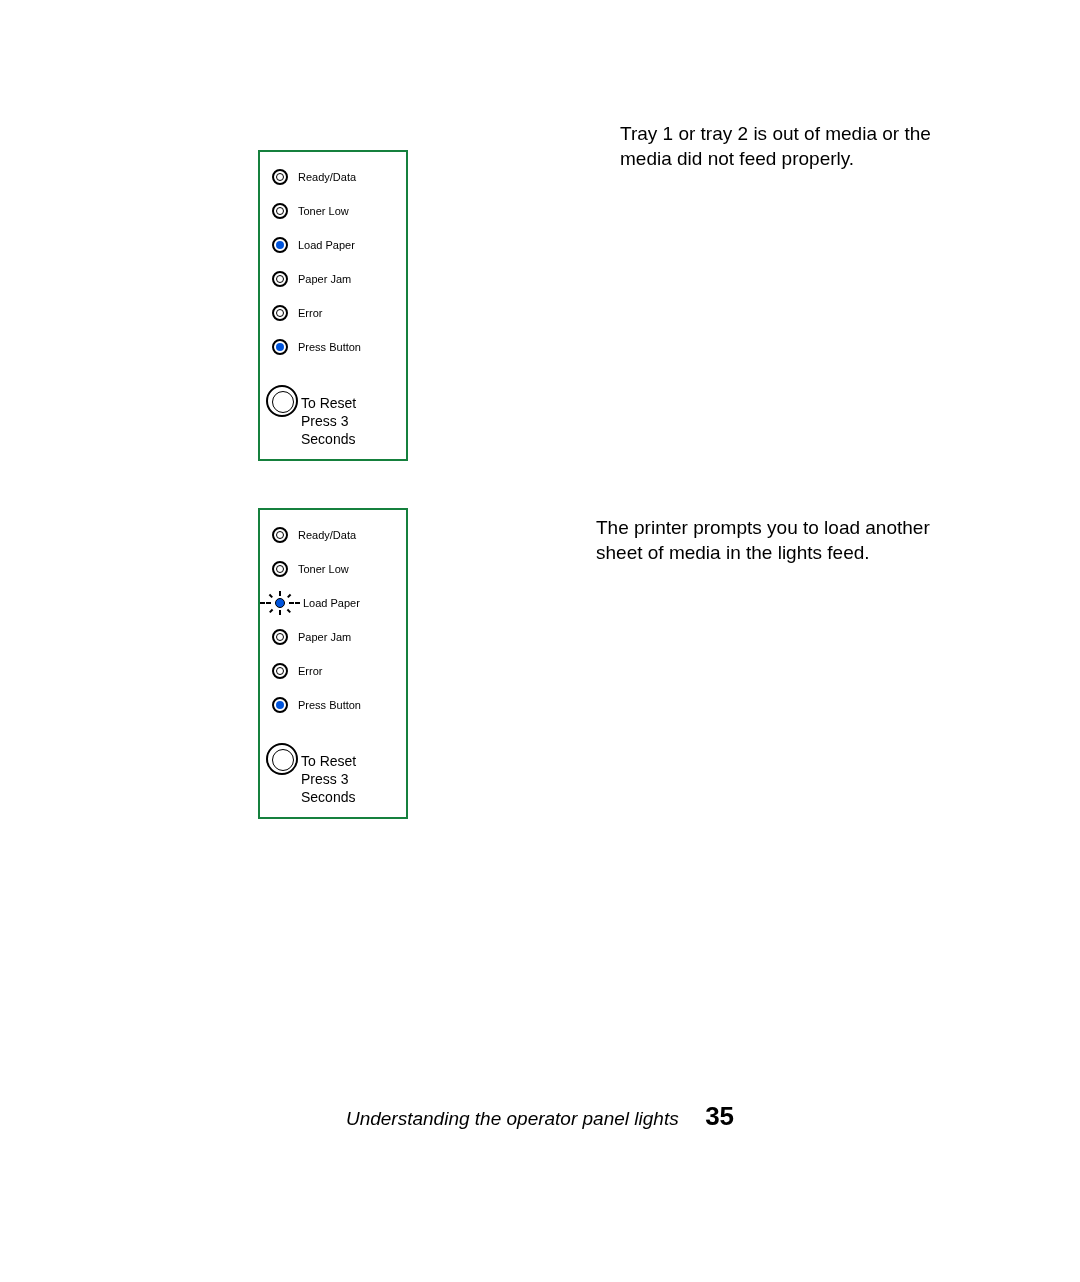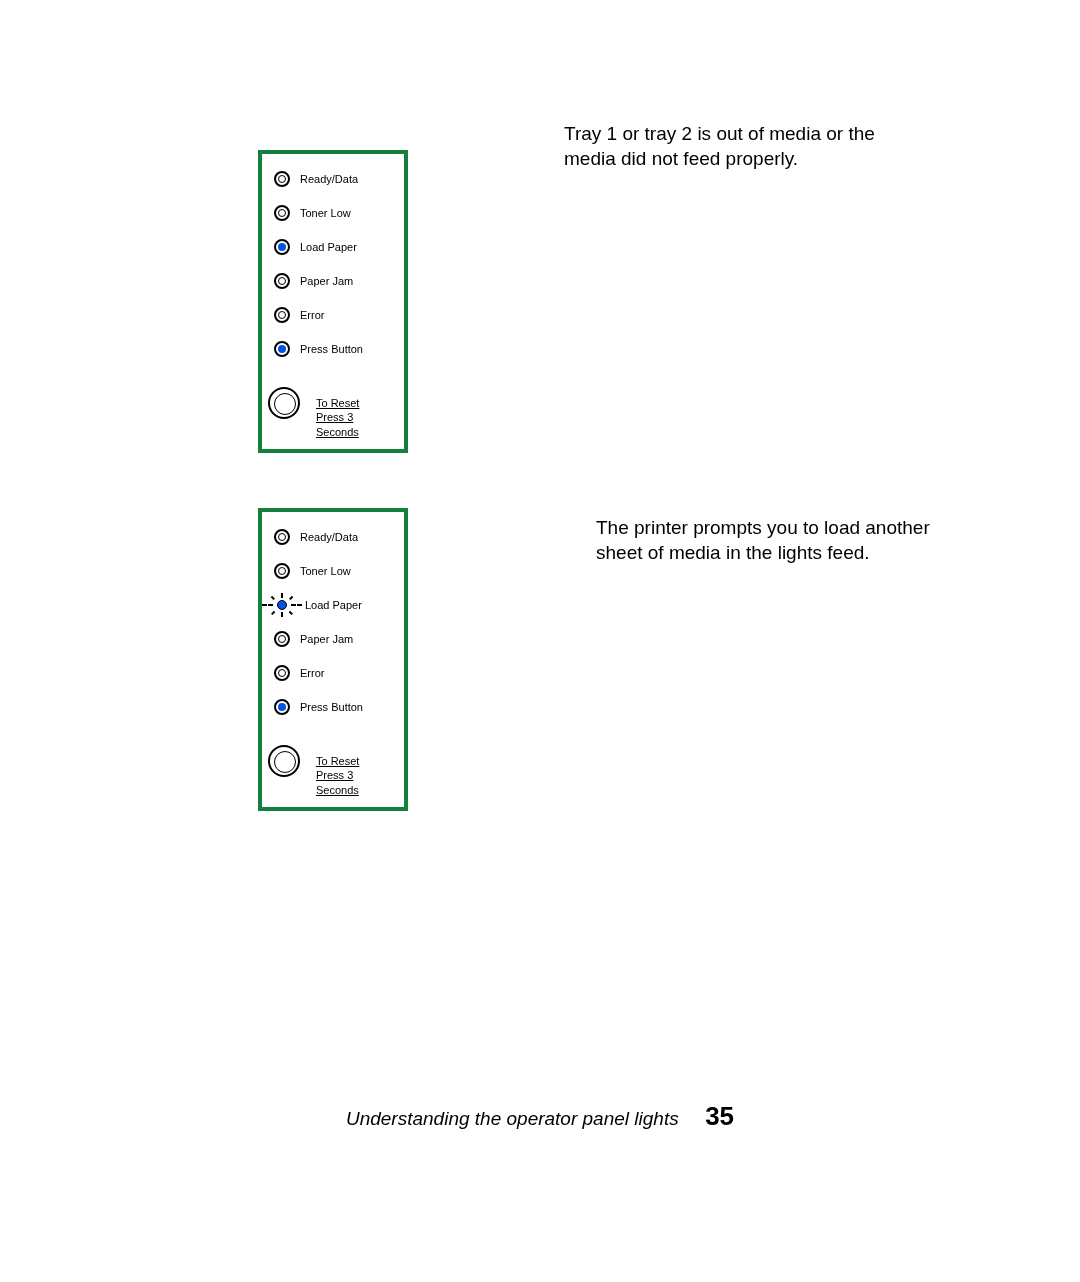--- a/index.html
+++ b/index.html
@@ -14,21 +14,21 @@
       font-family: Arial, Helvetica, sans-serif;
       position: relative;
     }
     .page-content {
       position: relative;
       width: 100%;
       height: 100%;
     }
     .panel {
       position: absolute;
-      border: 4px solid #15803d;
+      border: 2px solid #15803d;
       background: white;
       width: 150px;
       padding: 15px 8px 10px 8px;
     }
     .panel-row {
       display: flex;
       align-items: center;
       margin-bottom: 14px;
       height: 20px;
     }
@@ -87,25 +87,24 @@
       width: 20px;
       height: 20px;
       border-radius: 50%;
       border: 1.5px solid black;
       background: white;
       position: absolute;
       top: 4px;
       left: 4px;
     }
     .reset-text {
-      font-size: 11px;
-      margin-left: 16px;
+      font-size: 14px;
+      margin-left: 3px;
       margin-top: 9px;
       line-height: 1.3;
-      text-decoration: underline;
     }
     .description {
       position: absolute;
       font-size: 19px;
       line-height: 1.3;
       width: 340px;
     }
     .footer {
       position: absolute;
       bottom: 150px;
@@ -186,21 +185,21 @@
     </div>
     <div class="reset-row">
       <div class="reset-button"></div>
       <div class="reset-text">
         <div>To Reset</div>
         <div>Press 3 Seconds</div>
       </div>
     </div>
   </div>
 
-  <div class="description" style="left: 564px; top: 122px;">Tray 1 or tray 2 is out of media or the media did not feed properly.</div>
+  <div class="description" style="left: 620px; top: 122px;">Tray 1 or tray 2 is out of media or the media did not feed properly.</div>
 
   <div class="panel" style="left: 258px; top: 508px;">
     <div class="panel-row">
       <div class="led off-inner"></div>
       <div class="led-label">Ready/Data</div>
     </div>
     <div class="panel-row">
       <div class="led off-inner"></div>
       <div class="led-label">Toner Low</div>
     </div>

